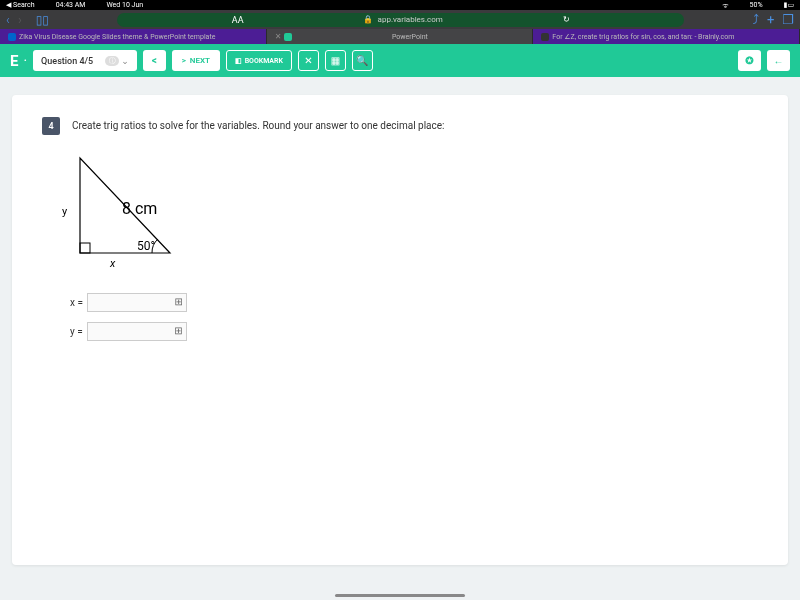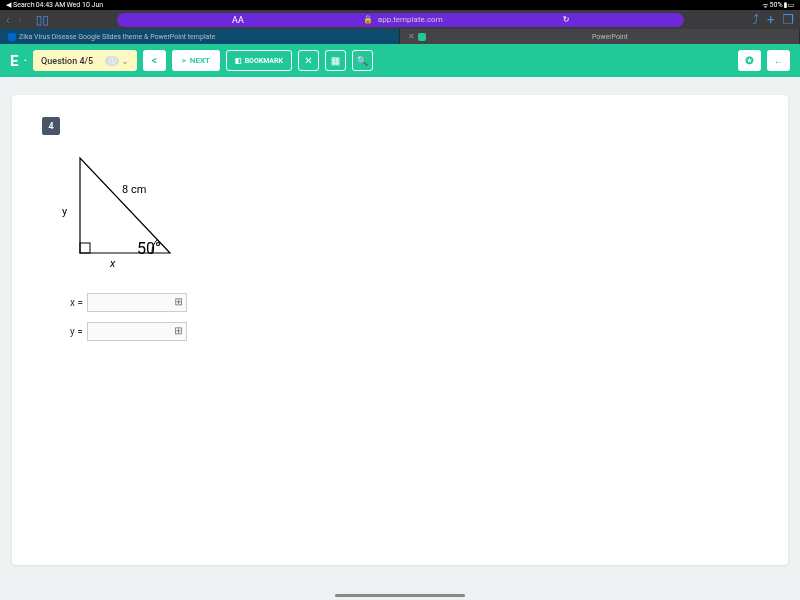--- a/index.html
+++ b/index.html
@@ -1,33 +1,33 @@
 <!DOCTYPE html>
 <html><head>
 <meta charset="utf-8">
 <style>
 *{box-sizing:border-box;margin:0;padding:0;font-family:-apple-system,BlinkMacSystemFont,"Segoe UI",Roboto,sans-serif}
 body{width:800px;height:600px;background:#555;overflow:hidden;position:relative}
 .ios-status{height:10px;background:#000;display:flex;justify-content:space-between;align-items:center;padding:0 6px;font-size:7px;color:#fff}
-.ios-status .left,.ios-status .right{display:flex;align-items:center;gap:1px}
+.ios-status .left,.ios-status .right{display:flex;align-items:center;gap:21px}
 .safari-bar{height:19px;background:#3b3b3d;display:flex;align-items:center;padding:0 6px;gap:8px}
 .nav-arrow{color:#4a90e2;font-size:13px;font-weight:300}
 .book-icon{color:#4a90e2;font-size:12px;margin-left:6px}
-.url-bar{flex:1;display:flex;align-items:center;justify-content:center;gap:120px;height:14px;background:#6d28d9;border-radius:7px;margin:0 60px;font-size:8px;color:#ccc}
+.url-bar{flex:1;display:flex;align-items:center;justify-content:center;gap:120px;height:14px;background:#14532d;border-radius:7px;margin:0 60px;font-size:8px;color:#ccc}
 .url-center{display:flex;align-items:center;gap:4px}
 .safari-action{color:#4a90e2;font-size:13px}
-.tabs-bar{height:15px;background:#0c4a6e;display:flex;align-items:flex-start;font-size:7px;color:#bbb}
+.tabs-bar{height:15px;background:#4c1d95;display:flex;align-items:flex-start;font-size:7px;color:#bbb}
 .tab{flex:1;padding:0 8px;display:flex;align-items:center;gap:3px;height:100%;border-right:1px solid #2a2a2c;white-space:nowrap;overflow:hidden;text-overflow:ellipsis}
 .tab.active{background:#444446}
 .tab-close{color:#888;font-size:8px}
 .tab-fav{width:8px;height:8px;flex-shrink:0}
 .app{height:556px;background:#eef2f3}
 .app-header{height:33px;background:#20c997;display:flex;align-items:center;padding:0 10px;gap:6px}
 .logo{color:#fff;font-size:15px;font-weight:700;margin-right:2px}
-.pill{height:21px;background:#fef9c3;border-radius:3px;display:flex;align-items:center;padding:0 8px;font-size:9px;color:#555}
+.pill{height:21px;background:#ffffff;border-radius:3px;display:flex;align-items:center;padding:0 8px;font-size:9px;color:#555}
 .q-label{color:#333;font-weight:500}
 .info-badge{background:#ddd;color:#fff;border-radius:8px;width:14px;height:10px;display:inline-flex;align-items:center;justify-content:center;font-size:7px;margin-left:12px}
 .sq-btn{width:23px;height:21px;background:#fff;border-radius:3px;display:flex;align-items:center;justify-content:center;color:#20c997;font-size:10px;font-weight:700}
 .next-btn{height:21px;background:#fff;border-radius:3px;display:flex;align-items:center;padding:0 10px;color:#20c997;font-size:8px;font-weight:600;gap:4px}
 .bookmark-btn{height:21px;border:1px solid #fff;border-radius:3px;display:flex;align-items:center;padding:0 8px;color:#fff;font-size:7px;font-weight:600;gap:3px}
 .icon-btn{width:21px;height:21px;border:1px solid #fff;border-radius:3px;display:flex;align-items:center;justify-content:center;color:#fff;font-size:10px}
 .spacer{flex:1}
 .content-wrap{padding:18px 12px;position:relative}
 .paper{background:#fff;border-radius:4px;padding:22px 30px;min-height:470px;box-shadow:0 1px 3px rgba(0,0,0,0.08)}
 .q-row{display:flex;align-items:flex-start;gap:12px;margin-bottom:18px}
@@ -60,38 +60,42 @@
 </div>
 
 <div class="safari-bar">
   <span class="nav-arrow">‹</span>
   <span class="nav-arrow" style="color:#5a5a5c">›</span>
   <span class="book-icon">▯▯</span>
   <div class="url-bar">
     <span style="color:#fff;font-size:9px">AA</span>
     <span class="url-center">
       <span>🔒</span>
-      <span>app.template.com</span>
+      <span>app.variables.com</span>
     </span>
     <span style="color:#fff">↻</span>
   </div>
   <span class="safari-action">⤴</span>
   <span class="safari-action">+</span>
   <span class="safari-action">❐</span>
 </div>
 
 <div class="tabs-bar">
   <div class="tab">
     <span class="tab-fav" style="background:#0066cc;border-radius:2px"></span>
     <span>Zika Virus Disease Google Slides theme &amp; PowerPoint template</span>
   </div>
   <div class="tab active">
     <span class="tab-close">✕</span>
     <span class="tab-fav" style="background:#20c997;border-radius:2px"></span>
     <span style="margin-left:auto;margin-right:auto">PowerPoint</span>
+  </div>
+  <div class="tab">
+    <span class="tab-fav" style="background:#333;border-radius:2px"></span>
+    <span>For ∠Z, create trig ratios for sin, cos, and tan: - Brainly.com</span>
   </div>
 </div>
 
 <div class="app">
   <div class="app-header">
     <span class="logo">E</span>
     <span style="color:#fff;font-size:14px;margin-left:-3px">·</span>
     <div class="pill">
       <span class="q-label">Question 4/5</span>
       <span class="info-badge">ⓘ</span>
@@ -114,30 +118,31 @@
     <div class="sq-btn" style="background:#fff;color:#20c997">←</div>
   </div>
 
   <div class="content-wrap">
     <span class="side-chevron l">‹</span>
     <span class="side-chevron r">›</span>
 
     <div class="paper">
       <div class="q-row">
         <div class="q-num">4</div>
+        <div class="q-text">Create trig ratios to solve for the variables. Round your answer to one decimal place:</div>
       </div>
 
       <div class="figure">
         <svg width="110" height="120" viewBox="0 0 110 120">
           <polygon points="10,5 10,100 100,100" fill="none" stroke="#000" stroke-width="1.2"></polygon>
           <rect x="10" y="90" width="10" height="10" fill="none" stroke="#000" stroke-width="1"></rect>
           <path d="M 82 100 A 18 18 0 0 1 88 86" fill="none" stroke="#000" stroke-width="1"></path>
         </svg>
-        <span style="position:absolute;left:52px;top:30px;font-size:11px">8 cm</span>
-        <span style="position:absolute;left:67px;top:86px;font-size:16px">50°</span>
+        <span style="position:absolute;left:52px;top:46px;font-size:16px">8 cm</span>
+        <span style="position:absolute;left:67px;top:86px;font-size:12px">50°</span>
         <span style="position:absolute;left:-8px;top:52px;font-size:11px">y</span>
         <span style="position:absolute;left:40px;top:104px;font-size:11px;font-style:italic">x</span>
       </div>
 
       <div class="inputs">
         <div class="inp-row">
           <span>x =</span>
           <div class="inp-box"></div>
         </div>
         <div class="inp-row">

